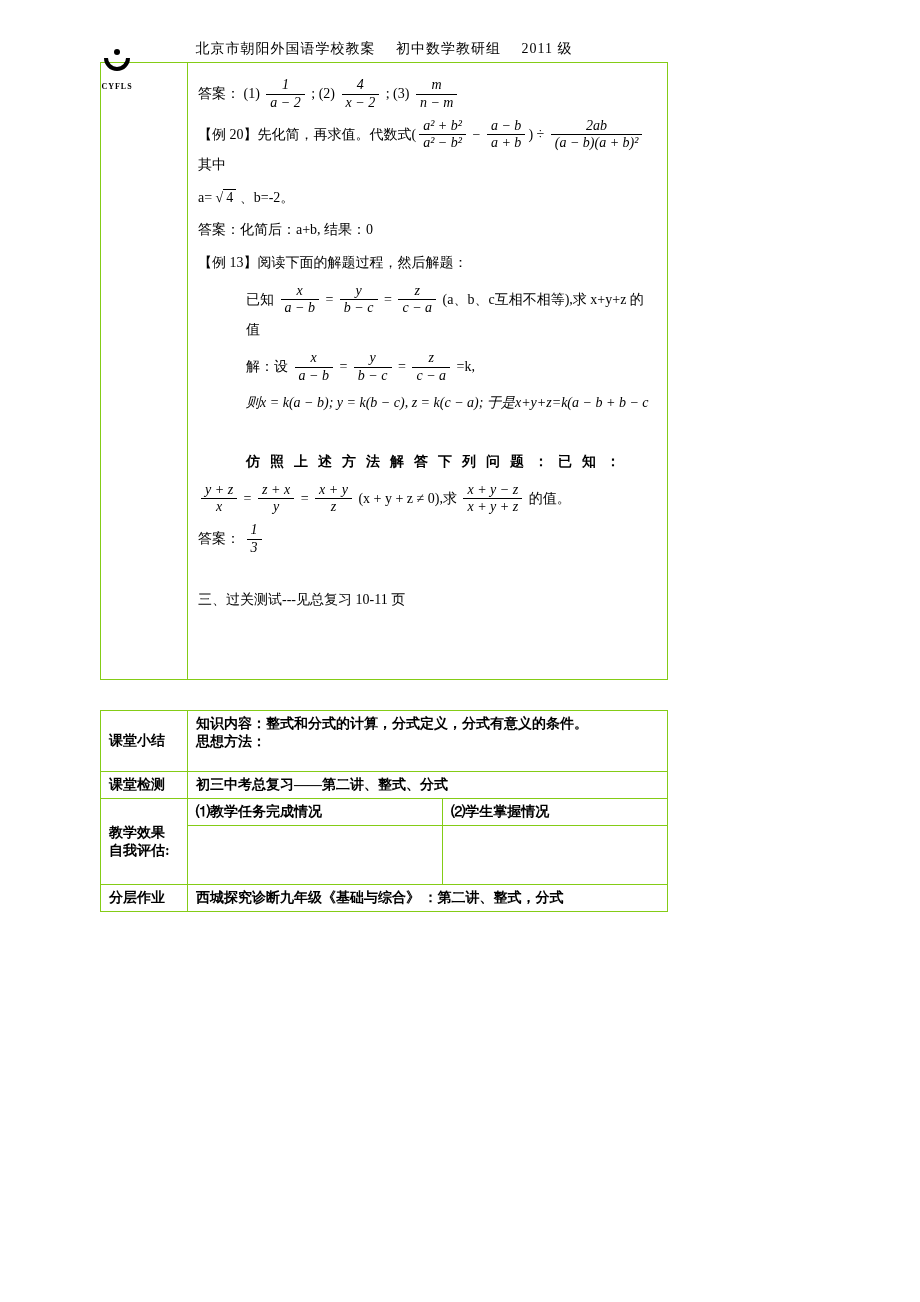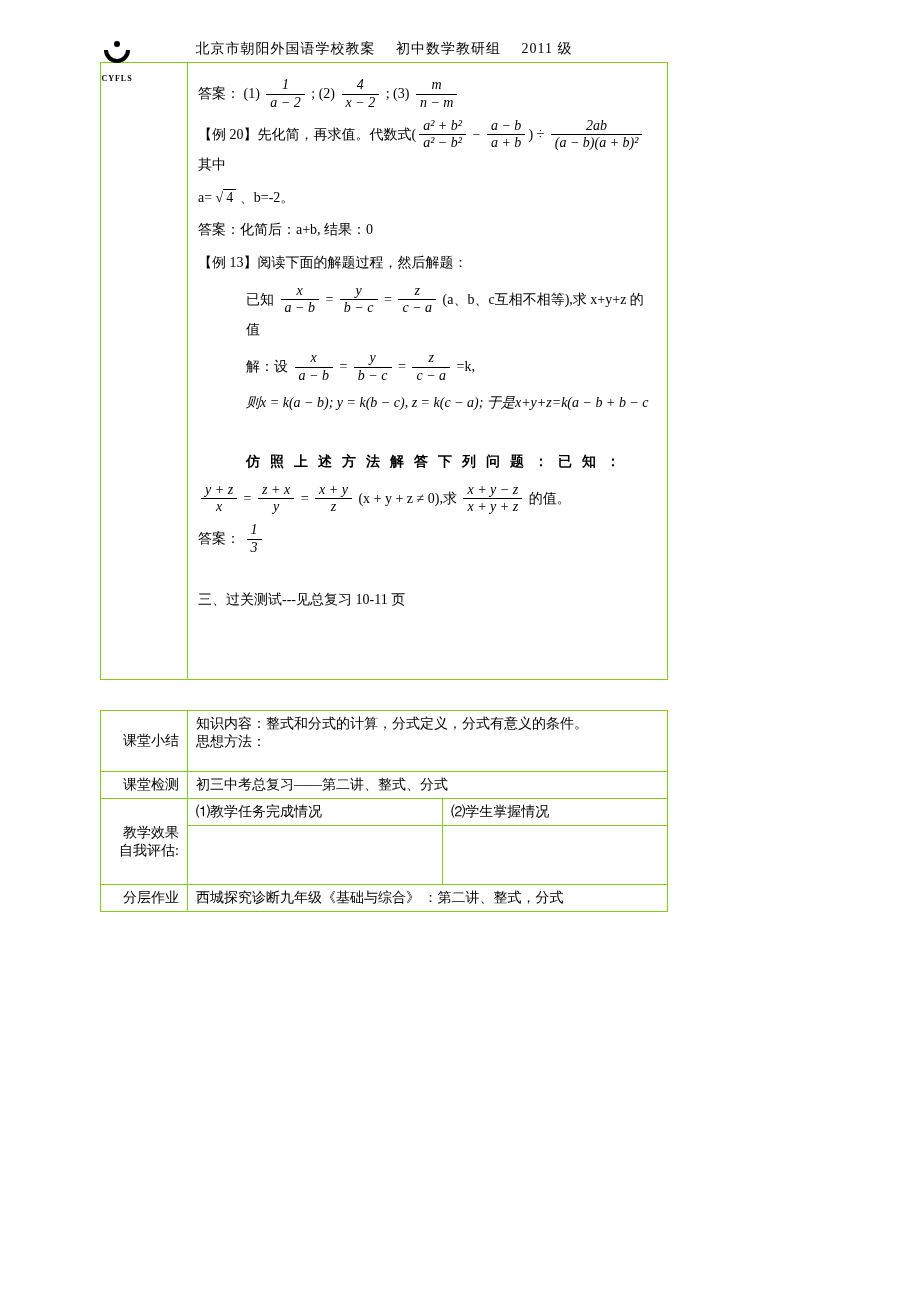--- a/index.html
+++ b/index.html
@@ -19,21 +19,21 @@
     .header-row {
       display: flex;
       align-items: flex-end;
       justify-content: center;
       margin-bottom: 4px;
       position: relative;
     }
     .logo {
       position: absolute;
       left: 100px;
-      top: 40px;
+      top: 48px;
     }
     .logo svg {
       display: block;
     }
     .header-text {
       font-size: 14px;
       letter-spacing: 1px;
     }
     .header-text span { margin: 0 8px; }
     table {
@@ -43,21 +43,21 @@
     }
     td {
       border: 1px solid #84cc16;
       padding: 4px 8px;
       vertical-align: top;
       font-size: 14px;
     }
     .left-col {
       width: 70px;
       vertical-align: middle;
-      text-align: right;
+      text-align: left;
     }
     .math-line {
       margin: 6px 0;
       line-height: 1.9;
     }
     .frac {
       display: inline-block;
       vertical-align: middle;
       text-align: center;
       margin: 0 3px;
@@ -79,21 +79,21 @@
     }
     .indent { margin-left: 48px; }
     .spread { letter-spacing: 10px; display:inline;font-weight:bold; }
     .half-split td { height: 50px; }
     .footer {
       text-align: center;
       margin-top: 200px;
       font-size: 14px;
       letter-spacing: 1px;
     }
-    .nopad td { padding: 4px 8px; }
+    .nopad td { padding: 4px 8px; font-weight: bold; }
     .mi { font-style: italic; }
     .sqrt { border-top: 1px solid #000; padding: 0 3px; }
   </style>
 </head>
 <body>
 
 <div class="logo">
   <svg width="34" height="34" viewBox="0 0 34 34">
     <path d="M 6 10 A 11 11 0 1 0 28 10" fill="none" stroke="#000" stroke-width="4"></path>
     <circle cx="17" cy="4" r="3" fill="#000"></circle>

